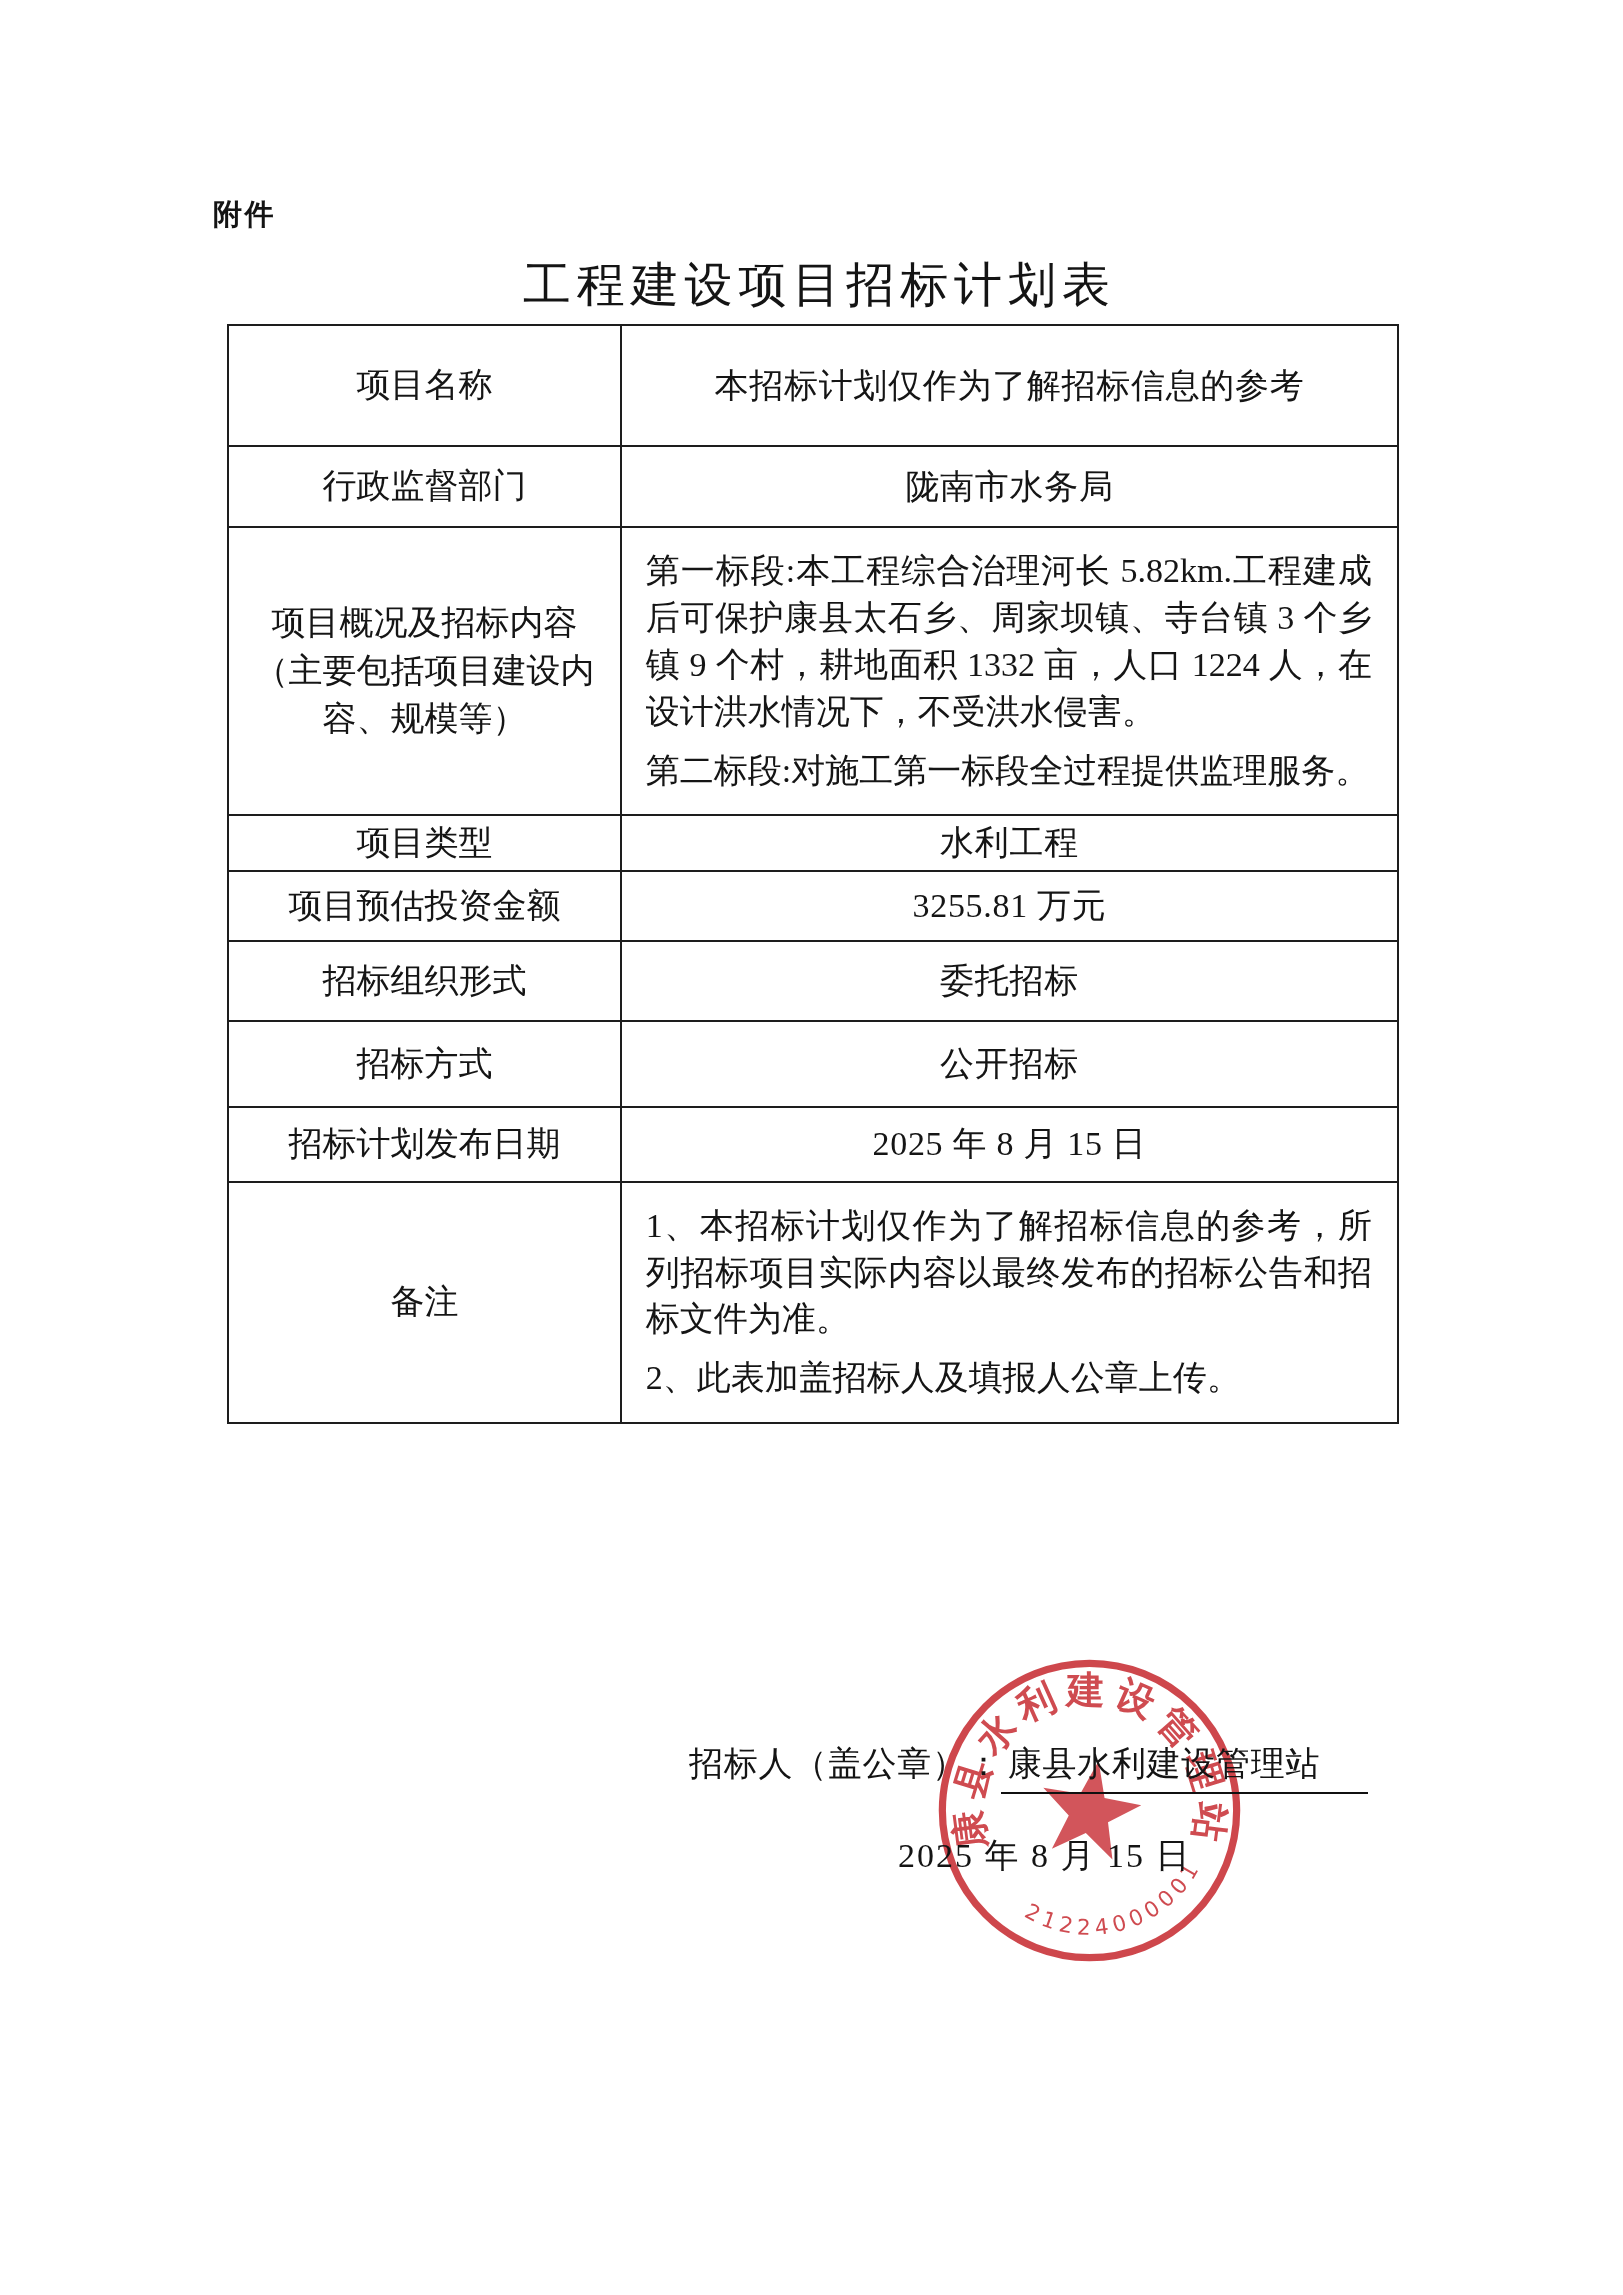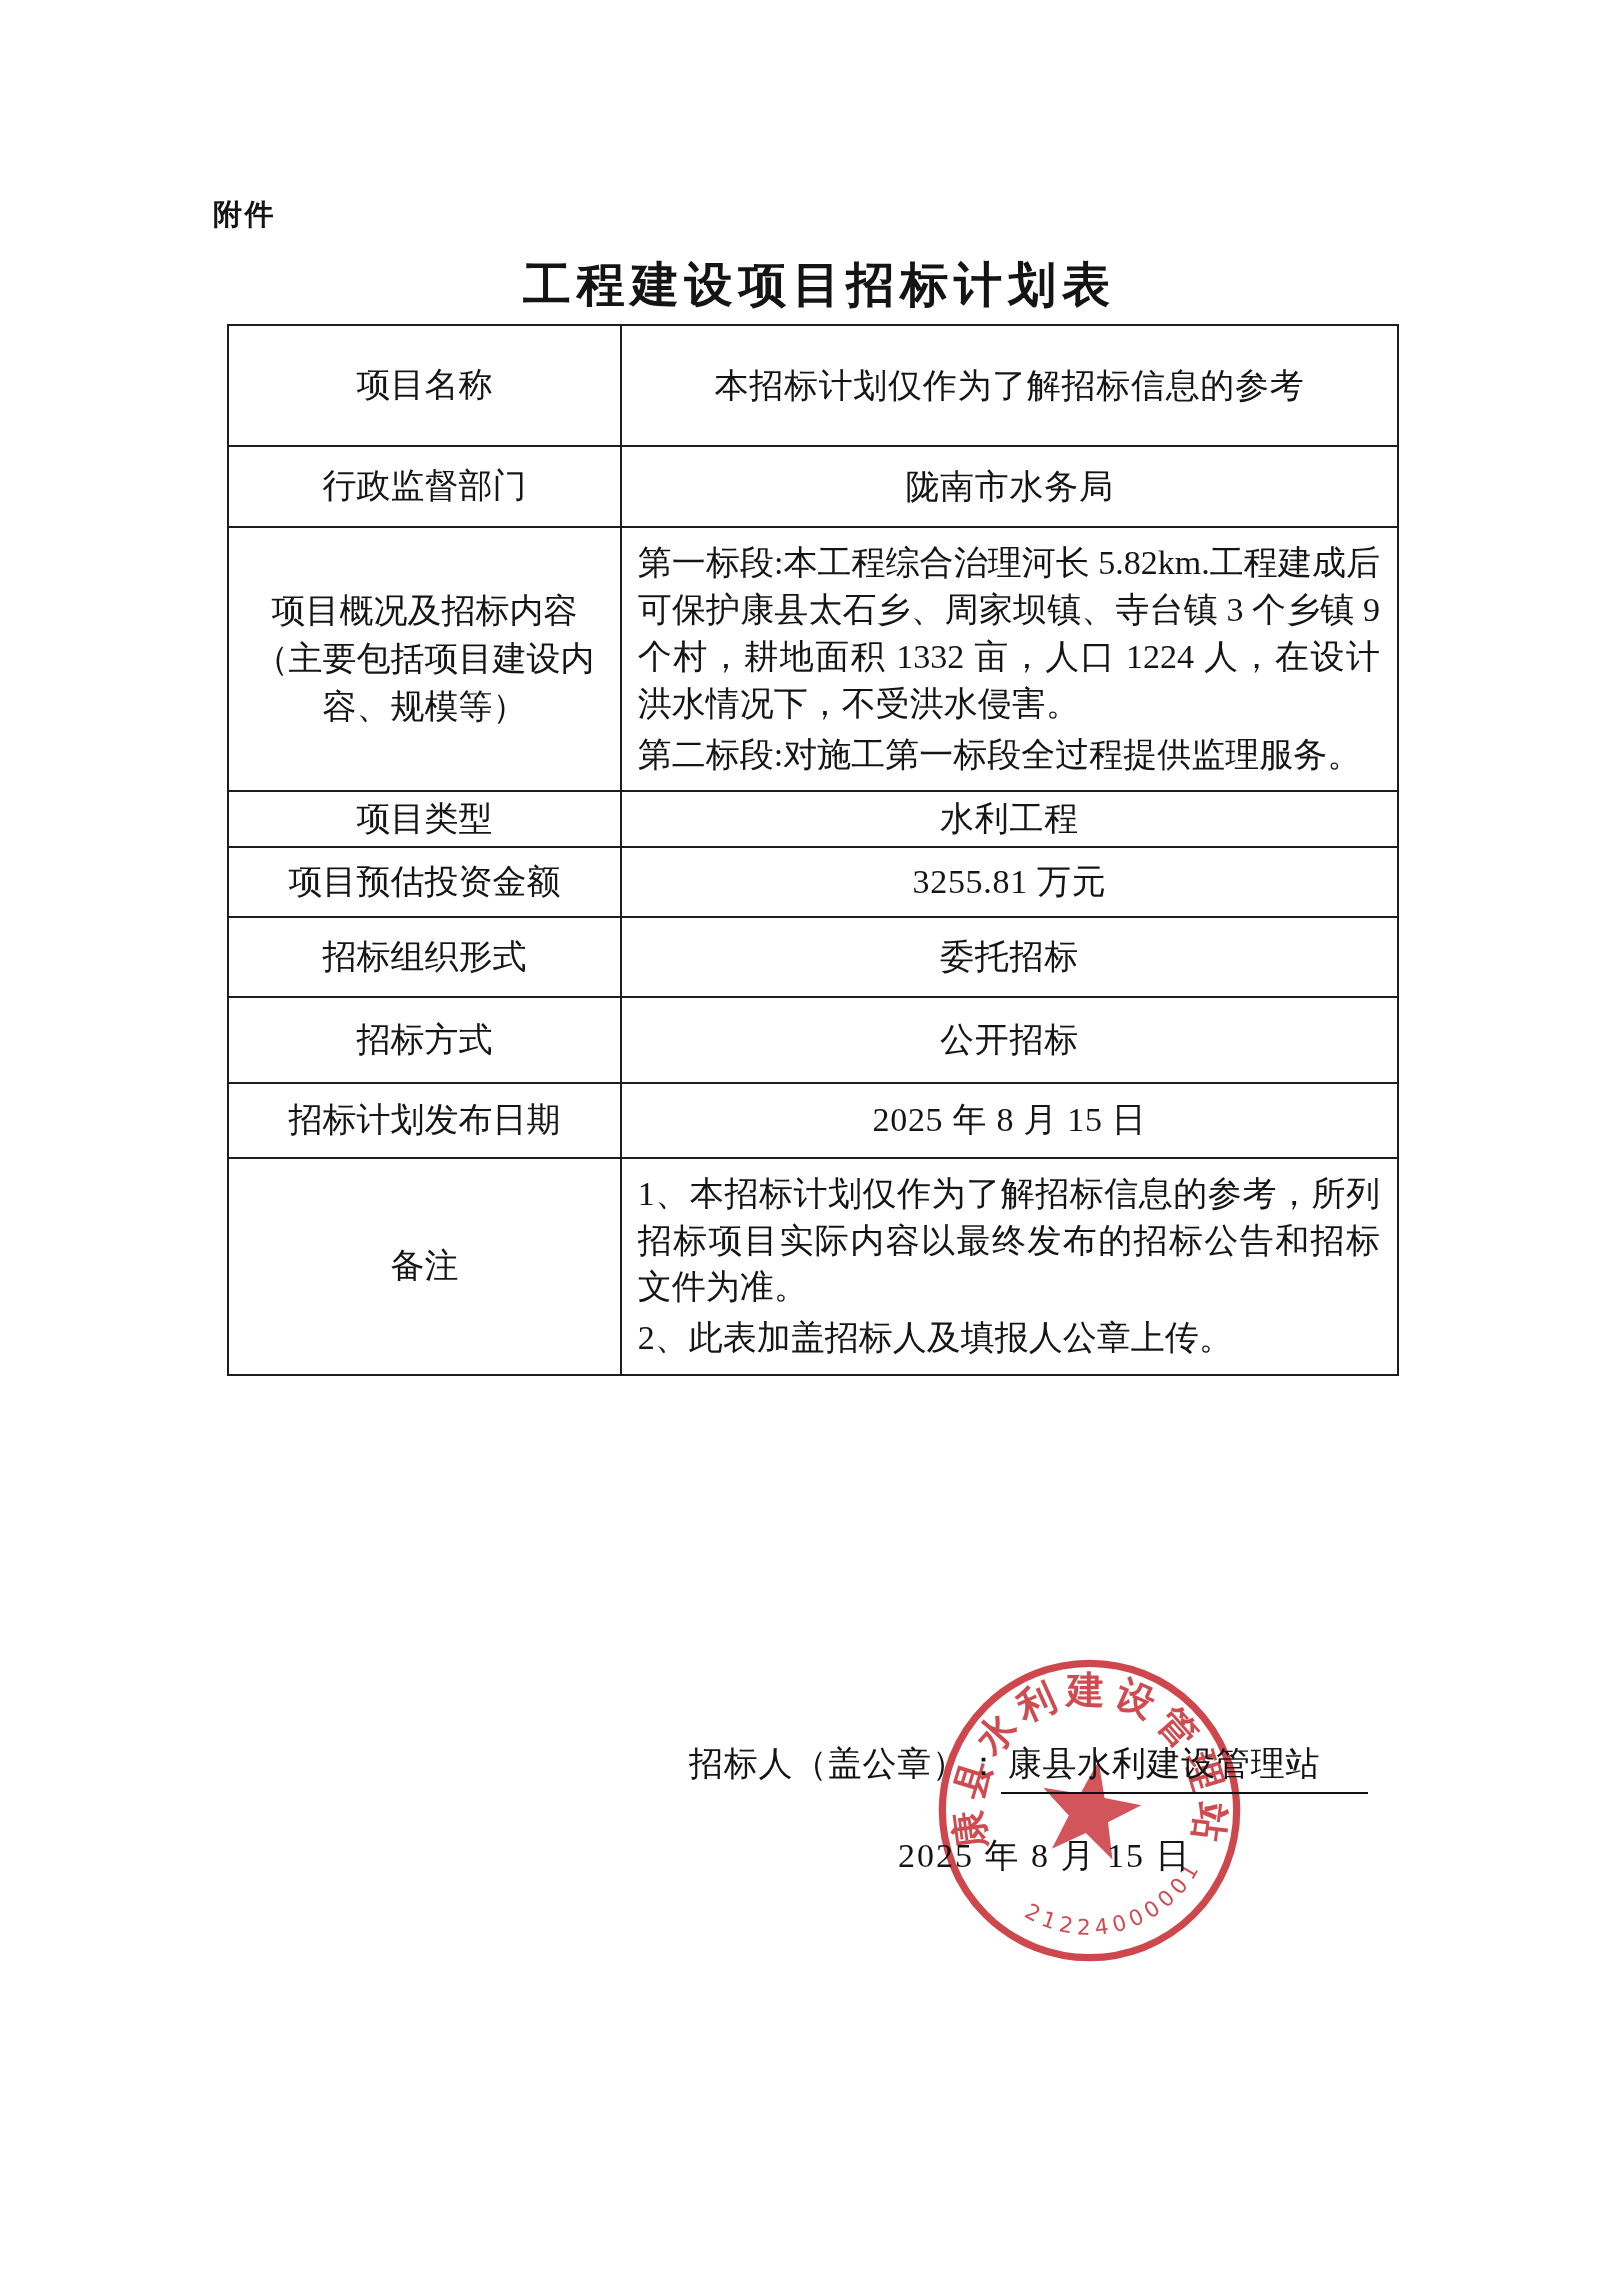--- a/index.html
+++ b/index.html
@@ -10,38 +10,38 @@
     font-family:"Liberation Serif","DejaVu Serif",serif;
     color:#141414;
     overflow:hidden;
   }
   .attachment{
     position:absolute;left:213px;top:195px;
     font-size:29px;font-weight:700;letter-spacing:2.6px;
   }
   .doc-title{
     position:absolute;left:0;top:253px;width:1623px;
-    text-align:center;font-size:48px;font-weight:700;letter-spacing:5.9px;
+    text-align:center;font-size:48px;font-weight:400;letter-spacing:5.9px;
     padding-left:15.7px;box-sizing:border-box;
   }
   table.plan{
     position:absolute;left:227px;top:324px;width:1172px;
     border-collapse:collapse;table-layout:fixed;
     border:2.6px solid #1a1a1a;
   }
   table.plan td{
     border:2px solid #1d1d1d;
     font-size:34px;color:#151515;
     vertical-align:middle;
     overflow:hidden;
   }
   td.lbl{text-align:center;padding:2.6px 11.8px;line-height:1.42;}
   td.val{text-align:center;padding:2.6px 13px;line-height:1.4;letter-spacing:0.7px;}
   td.val.left{text-align:justify;padding:7.9px 13px 7.9px 11.8px;line-height:1.38;letter-spacing:0;}
-  td.val.left p{margin:4px;}
+  td.val.left p{margin:12px;}
   tr.r1{height:108px}  tr.r2{height:121px}  tr.r3{height:81px}
   tr.r4{height:134px}  tr.r5{height:237px}  tr.r6{height:53px}
   tr.r7{height:70px}  tr.r8{height:80px}  tr.r9{height:86px}
   tr.r10{height:84px} tr.r11{height:75px} tr.r12{height:202px}
 
   .sig-row{
     position:absolute;left:689px;top:1741px;z-index:3;
     font-size:34px;white-space:nowrap;letter-spacing:0.7px;
   }
   .sig-underlined{

